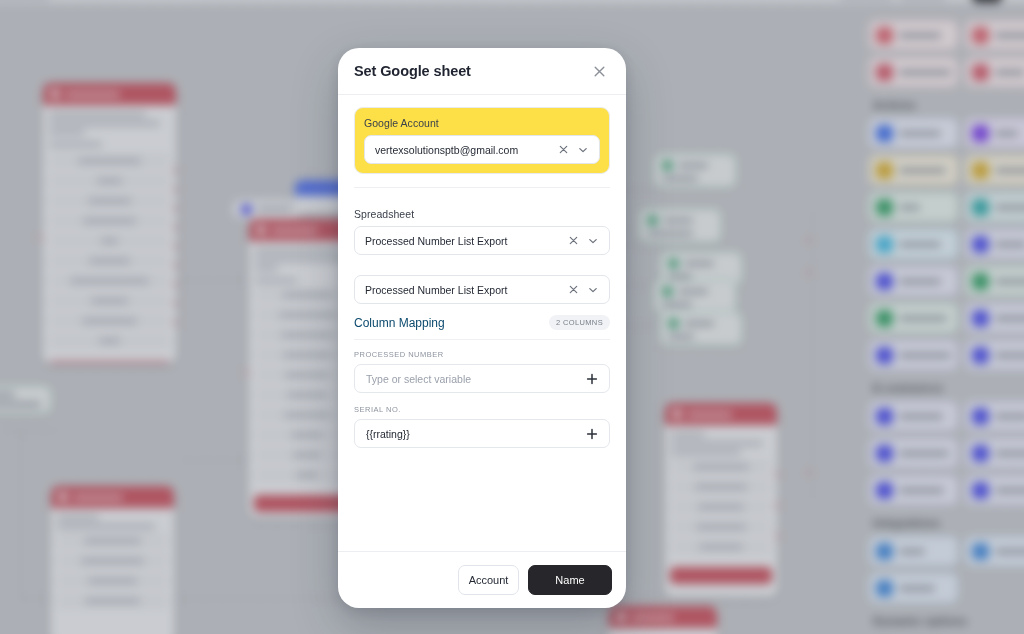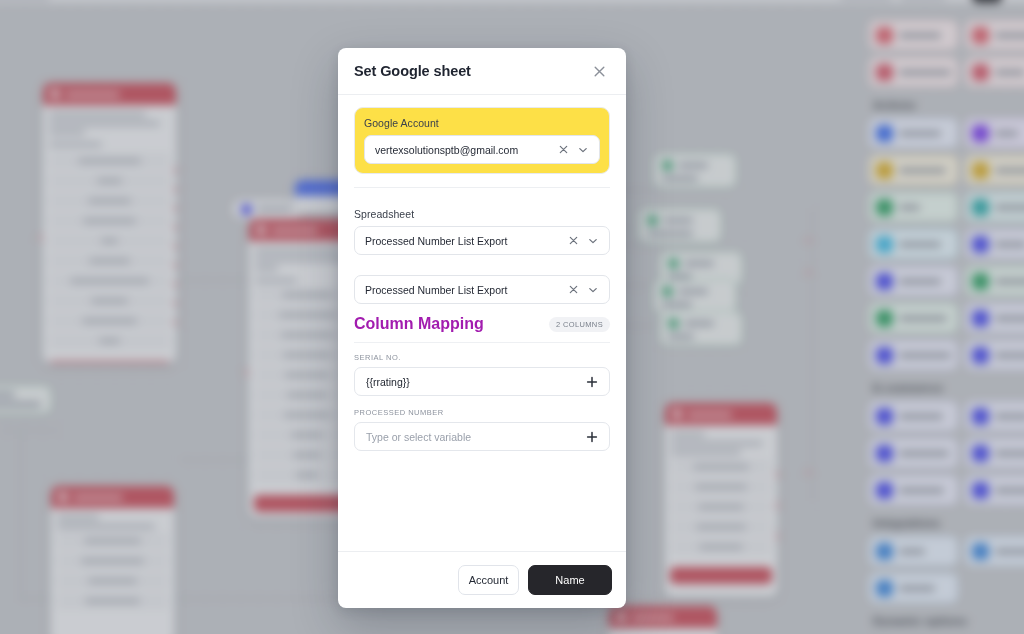--- a/index.html
+++ b/index.html
@@ -157,21 +157,21 @@
   .overlay {
     position: absolute; inset: 0;
     background: rgba(110,115,125,.30);
   }
 
   .modal {
     position: absolute;
     left: 338px; top: 48px;
     width: 288px; height: 560px;
     background: #ffffff;
-    border-radius: 8px;
+    border-radius: 21px;
     box-shadow: 0 18px 46px rgba(25,30,45,.26), 0 3px 12px rgba(25,30,45,.12);
     display: flex; flex-direction: column;
     overflow: hidden;
   }
 
   .modal-hd {
     height: 47px;
     flex: none;
     display: flex; align-items: center; justify-content: space-between;
     padding: 0 17px 0 16px;
@@ -262,21 +262,21 @@
 
   .divider { height: 1px; background: #edeff2; margin: 13px 0 12px; }
 
   .block { margin-bottom: 11px; margin-top: 20px; }
   .block .field-label { margin-bottom: 6px; }
 
   .cm-head {
     display: flex; align-items: center; justify-content: space-between;
     margin-top: 4px;
   }
-  .cm-title { font-size: 16px; font-weight: 700; color: #a21caf; }
+  .cm-title { font-size: 12px; font-weight: 400; color: #0c4a6e; }
   .cm-badge {
     font-size: 7.5px;
     letter-spacing: .35px;
     color: #7a808b;
     background: #f1f2f5;
     border-radius: 9px;
     padding: 3px 7px;
   }
   .cm-rule { height: 1px; background: #eef0f3; margin: 9px 0 10px; }
 
@@ -781,43 +781,43 @@
         </div>
       </div>
 
       <div class="cm-head">
         <div class="cm-title">Column Mapping</div>
         <div class="cm-badge">2 COLUMNS</div>
       </div>
       <div class="cm-rule"></div>
 
       <div>
+        <div class="map-lbl">PROCESSED NUMBER</div>
+        <div class="map-field">
+          <div class="mv ph">Type or select variable</div>
+          <div class="plus">
+            <svg width="12" height="12" viewBox="0 0 12 12" fill="none" stroke="currentColor" stroke-width="1.5" stroke-linecap="round">
+              <path d="M6 1.6 L6 10.4 M1.6 6 L10.4 6"></path>
+            </svg>
+          </div>
+        </div>
+      </div>
+
+      <div>
         <div class="map-lbl">SERIAL NO.</div>
         <div class="map-field">
           <div class="mv">{{rrating}}</div>
           <div class="plus">
             <svg width="12" height="12" viewBox="0 0 12 12" fill="none" stroke="currentColor" stroke-width="1.5" stroke-linecap="round">
               <path d="M6 1.6 L6 10.4 M1.6 6 L10.4 6"></path>
             </svg>
           </div>
         </div>
       </div>
 
-      <div>
-        <div class="map-lbl">PROCESSED NUMBER</div>
-        <div class="map-field">
-          <div class="mv ph">Type or select variable</div>
-          <div class="plus">
-            <svg width="12" height="12" viewBox="0 0 12 12" fill="none" stroke="currentColor" stroke-width="1.5" stroke-linecap="round">
-              <path d="M6 1.6 L6 10.4 M1.6 6 L10.4 6"></path>
-            </svg>
-          </div>
-        </div>
-      </div>
-
     </div>
 
     <div class="modal-ft">
       <div class="btn btn-cancel">Account</div>
       <div class="btn btn-save">Name</div>
     </div>
 
   </div>
 
 </div>

